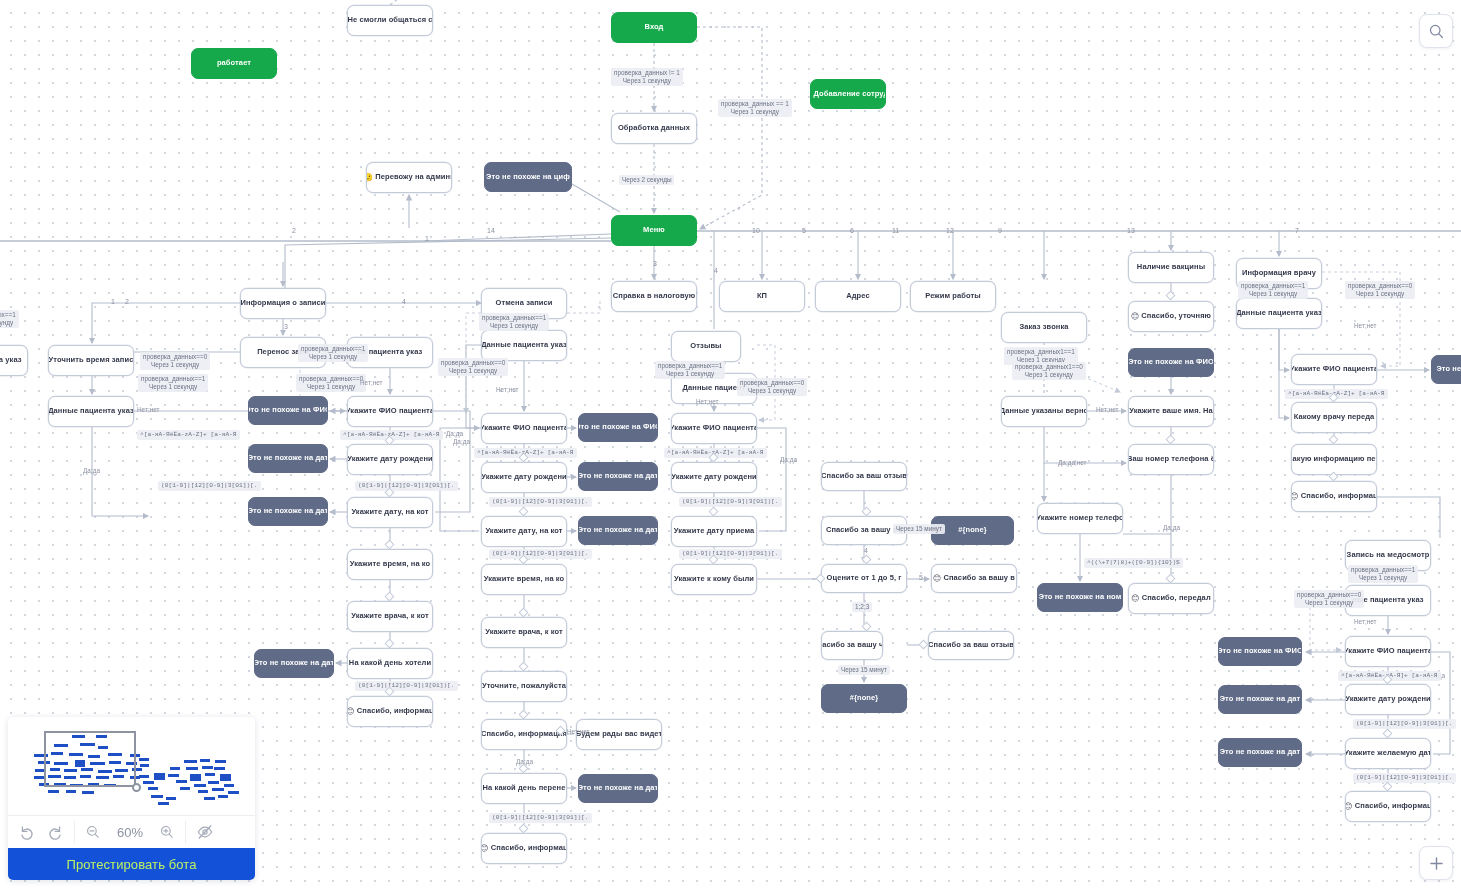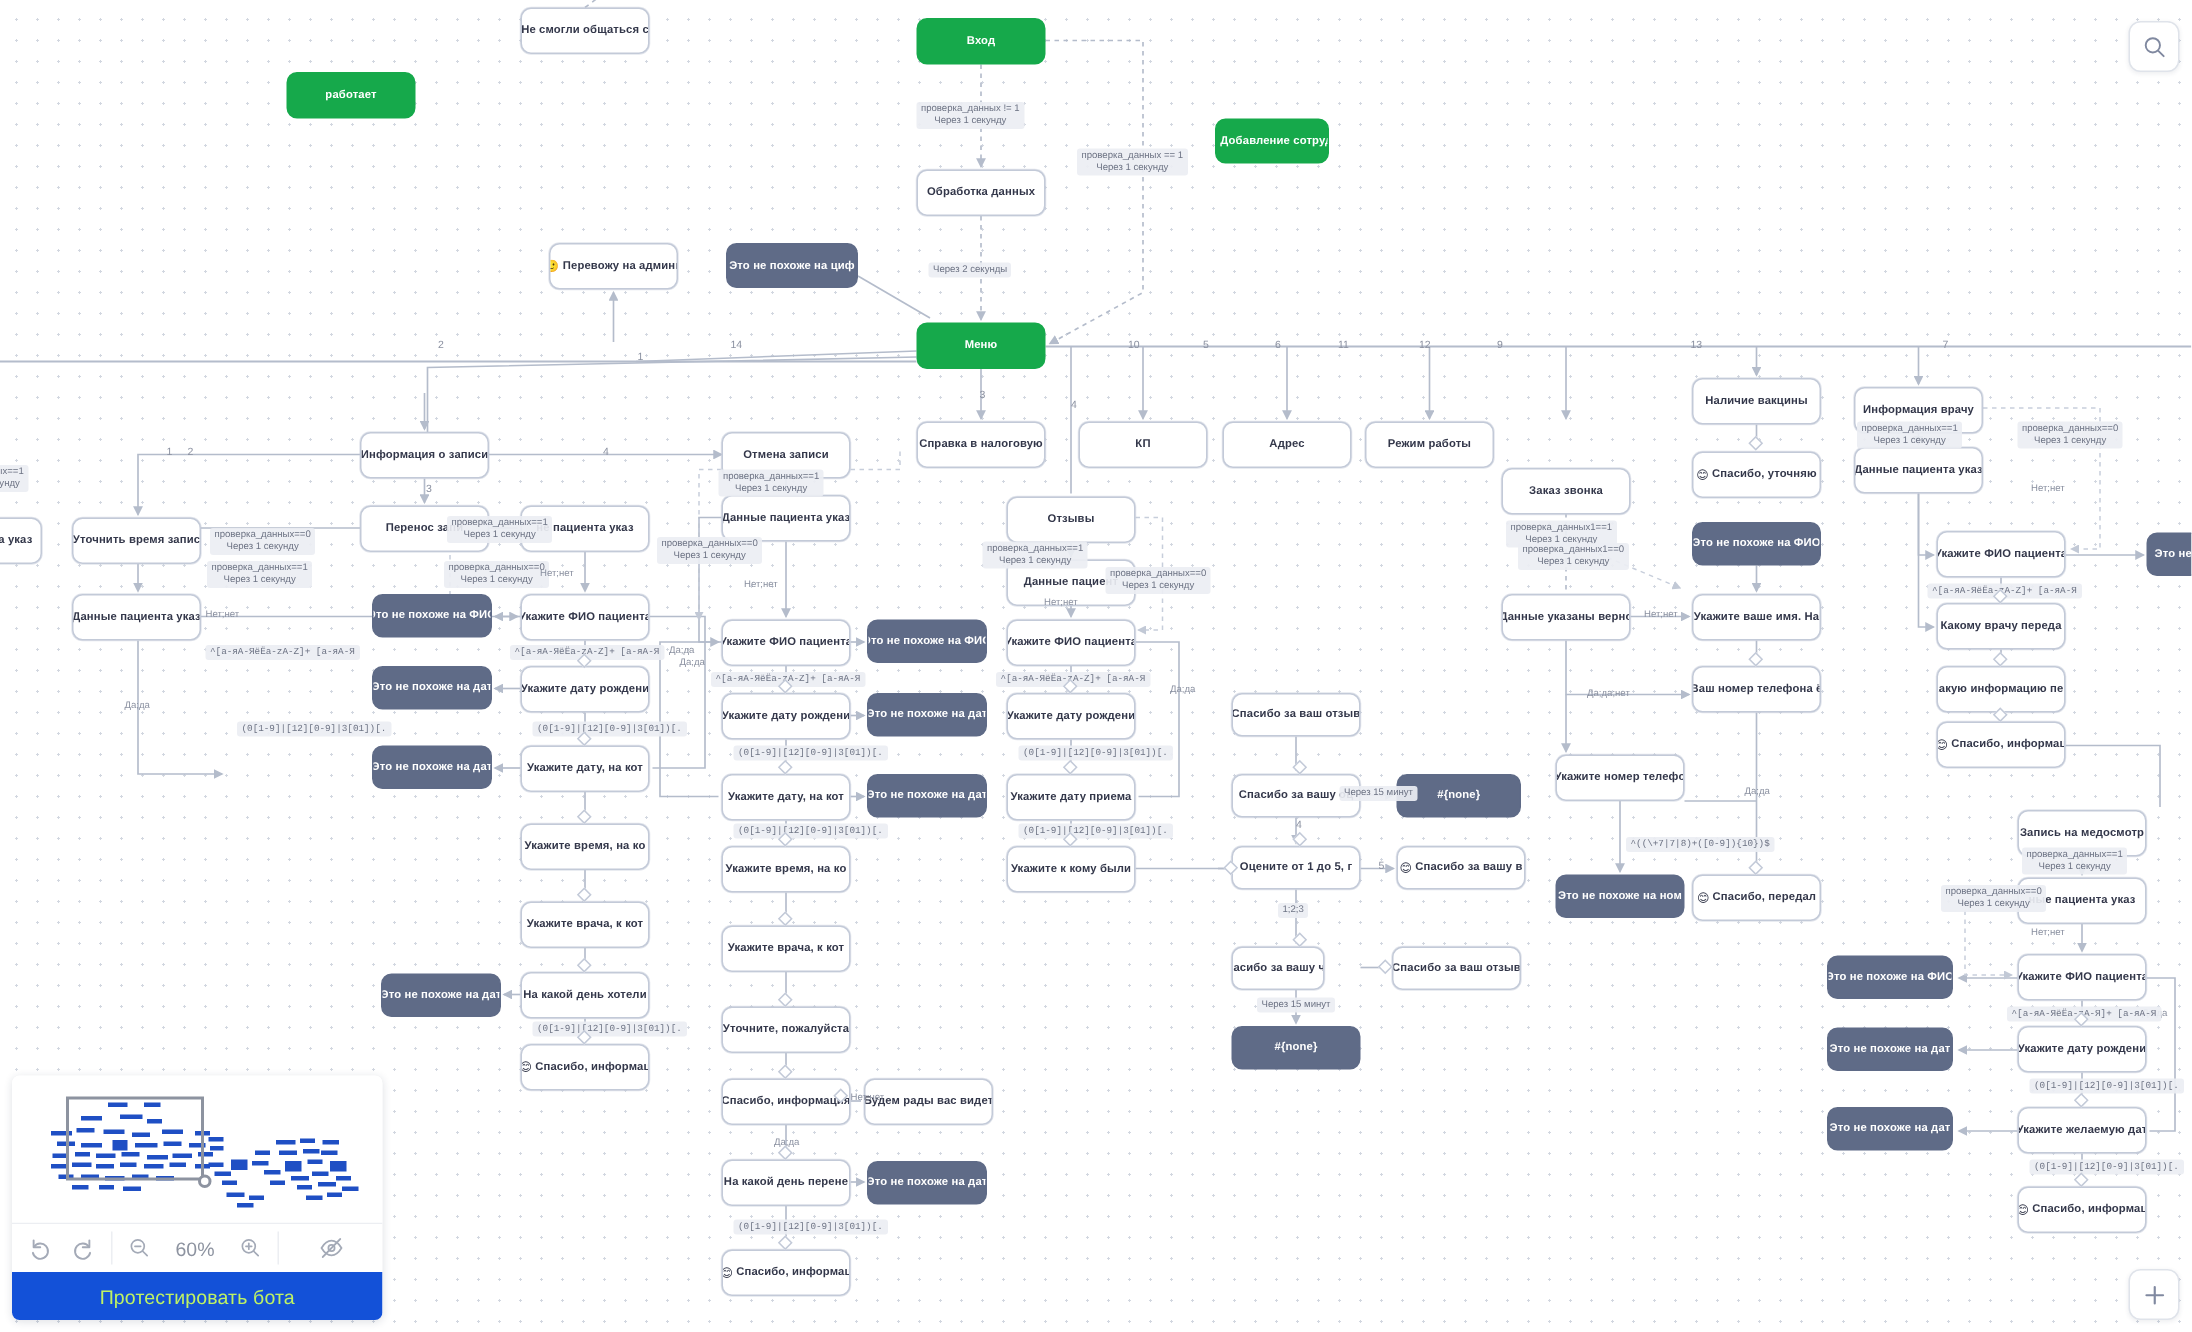--- a/index.html
+++ b/index.html
@@ -161,21 +161,21 @@
     background: #ffffff;
   }
   #toolbar {
     display: flex;
     align-items: stretch;
     height: 33px;
     border-top: 1px solid #eceef2;
     color: #9aa0ad;
   }
   .tb-group {
-    display: flex; align-items: center; justify-content: center;
+    display: flex; align-items: center; 
     gap: 12px;
     padding: 0 10px;
   }
   .tb-sep { width: 1px; background: #eceef2; margin: 5px 0; }
   .tb-btn { cursor: pointer; display: flex; align-items: center; justify-content: center; }
   #zoom-level {
     font-size: 13px;
     color: #8d93a0;
     min-width: 34px;
     text-align: center;
@@ -477,21 +477,21 @@
       <div class="node white" style="left: 481px; top: 773px; width: 86px; height: 31px;">
         <span>На какой день перене</span>
       </div>
       <div class="node dark" style="left: 578px; top: 774px; width: 80px; height: 29px;">
         <span>Это не похоже на дат</span>
       </div>
       <div class="node white" style="left: 481px; top: 833px; width: 86px; height: 31px;">
         <span class="emoji">😊</span>
         <span>Спасибо, информац</span>
       </div>
-      <div class="node white" style="left: 671px; top: 331px; width: 86px; height: 31px;">
+      <div class="node white" style="left: 671px; top: 331px; width: 70px; height: 31px;">
         <span>Отзывы</span>
       </div>
       <div class="node white" style="left: 671px; top: 373px; width: 86px; height: 31px;">
         <span>Данные пациент</span>
       </div>
       <div class="node white" style="left: 671px; top: 413px; width: 86px; height: 31px;">
         <span>Укажите ФИО пациента</span>
       </div>
       <div class="node white" style="left: 671px; top: 462px; width: 86px; height: 31px;">
         <span>Укажите дату рождени</span>

